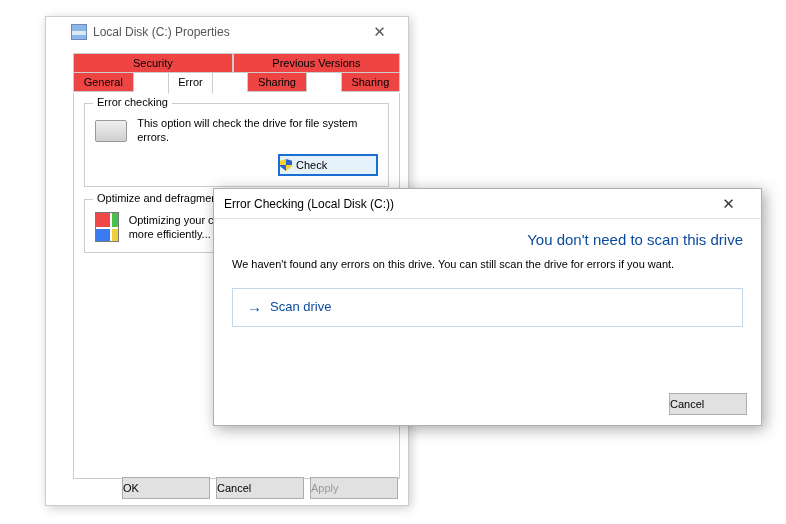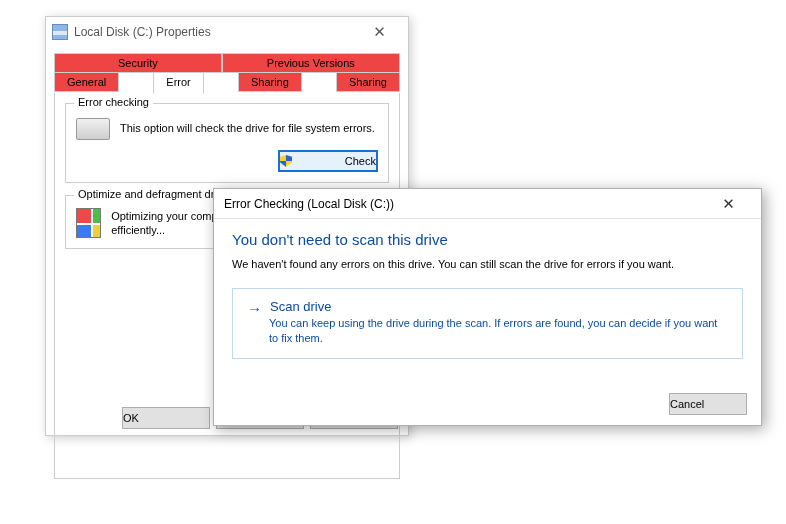--- a/index.html
+++ b/index.html
@@ -15,24 +15,25 @@
       position: relative;
       font-size: 12px;
       color: #000;
     }
     
     .prop-win {
       position: absolute;
       left: 45px;
       top: 16px;
       width: 364px;
-      height: 420px;
+      height: 490px;
       background: #fff;
       border: 1px solid #ccc;
       box-shadow: 2px 2px 10px rgba(0,0,0,0.2);
+      padding-left: 19px;
     }
     .prop-titlebar {
       height: 30px;
       display: flex;
       align-items: center;
       padding: 0 6px;
       background: #fff;
     }
     .prop-titlebar .drive-ico {
       width: 16px; height: 16px;
@@ -119,21 +120,21 @@
       justify-content:flex-end;
     }
     .win-btn {
       min-width:88px;
       height:22px;
       border:1px solid #adadad;
       background:#e1e1e1;
       font-size:11px;
       display:flex;
       align-items:center;
-      justify-content:space-between;
+      justify-content:flex-start;
       gap:4px;
     }
     .win-btn.highlight {
       border:2px solid #1a6fd4;
       background:#e5f1fb;
       min-width:100px;
     }
     .win-btn.disabled { color:#999; }
     .shield {
       width:12px; height:12px;
@@ -171,20 +172,21 @@
       display:flex; align-items:center; justify-content:center;
       font-size:15px; color:#333;
     }
     .err-body {
       padding:12px 18px 0 18px;
     }
     .err-headline {
       color:#0a4a9e;
       font-size:15px;
       margin-bottom:10px;
+      text-align:right;
     }
     .err-sub {
       font-size:11px;
       margin-bottom:18px;
     }
     .scan-box {
       border:1px solid #bfd8ee;
       padding:10px 14px 12px 14px;
     }
     .scan-title-row {
@@ -271,21 +273,20 @@
     <div class="close">✕</div>
   </div>
   <div class="err-body">
     <div class="err-headline">You don't need to scan this drive</div>
     <div class="err-sub">We haven't found any errors on this drive. You can still scan the drive for errors if you want.</div>
     <div class="scan-box">
       <div class="scan-title-row">
         <span class="arrow">→</span>
         <span>Scan drive</span>
       </div>
-      <div class="scan-desc">You can keep using the drive during the scan. If errors are found, you can decide if you want to fix them.</div>
     </div>
   </div>
   <div class="err-footer">
     <div class="win-btn" style="min-width:78px">
       <span>Cancel</span>
     </div>
   </div>
 </div>
 
 </body></html>

